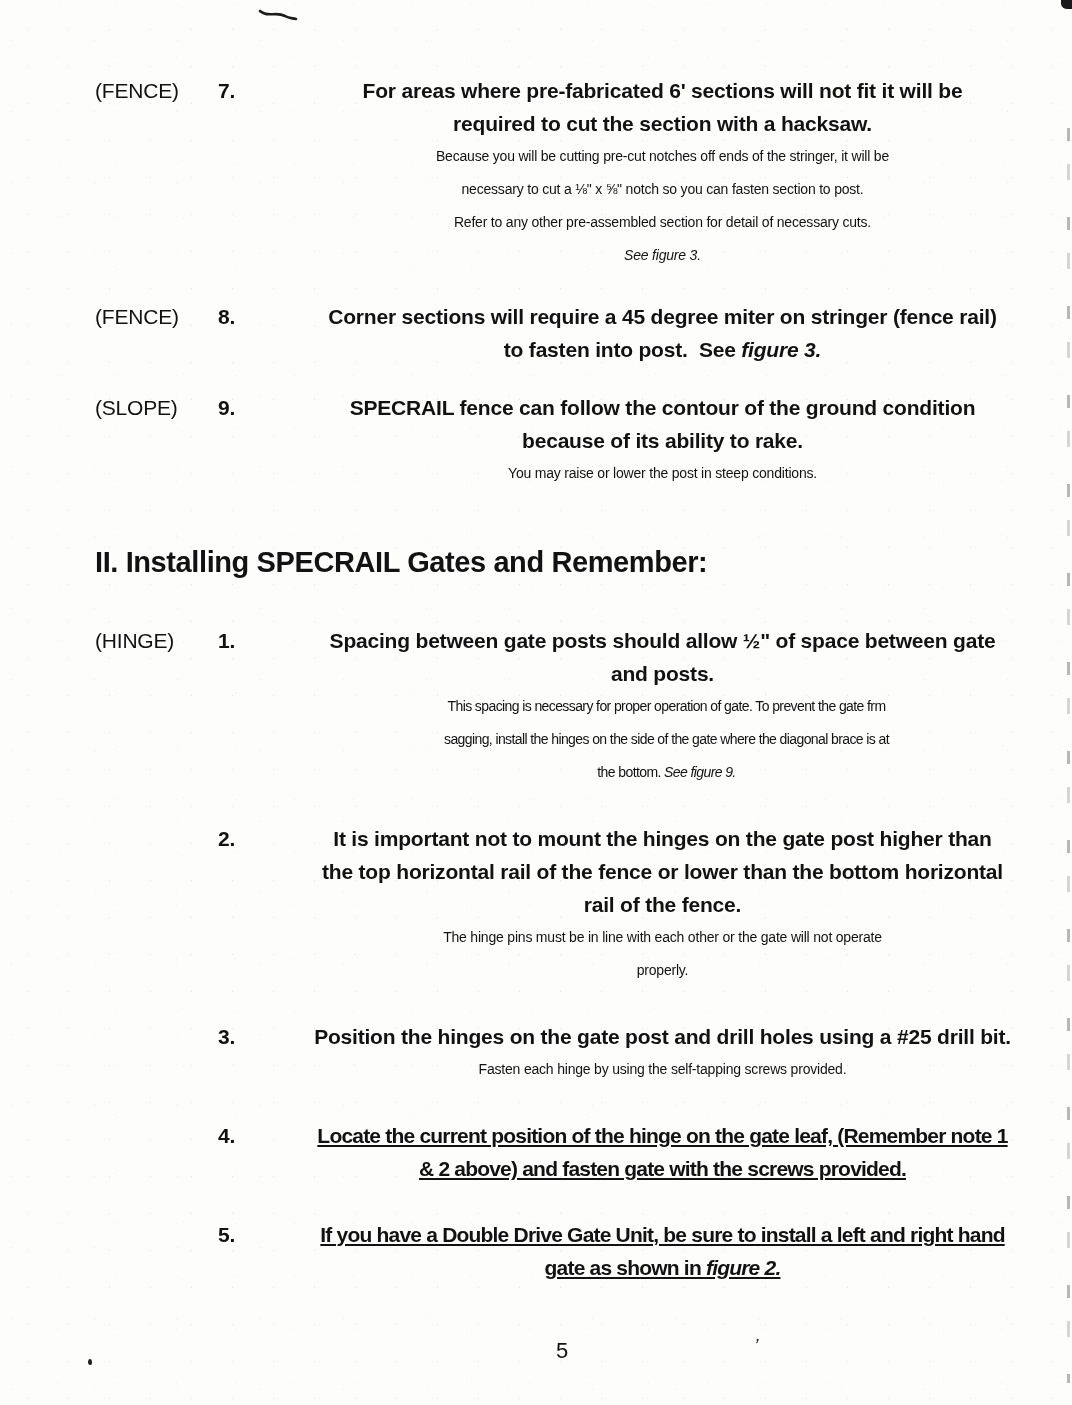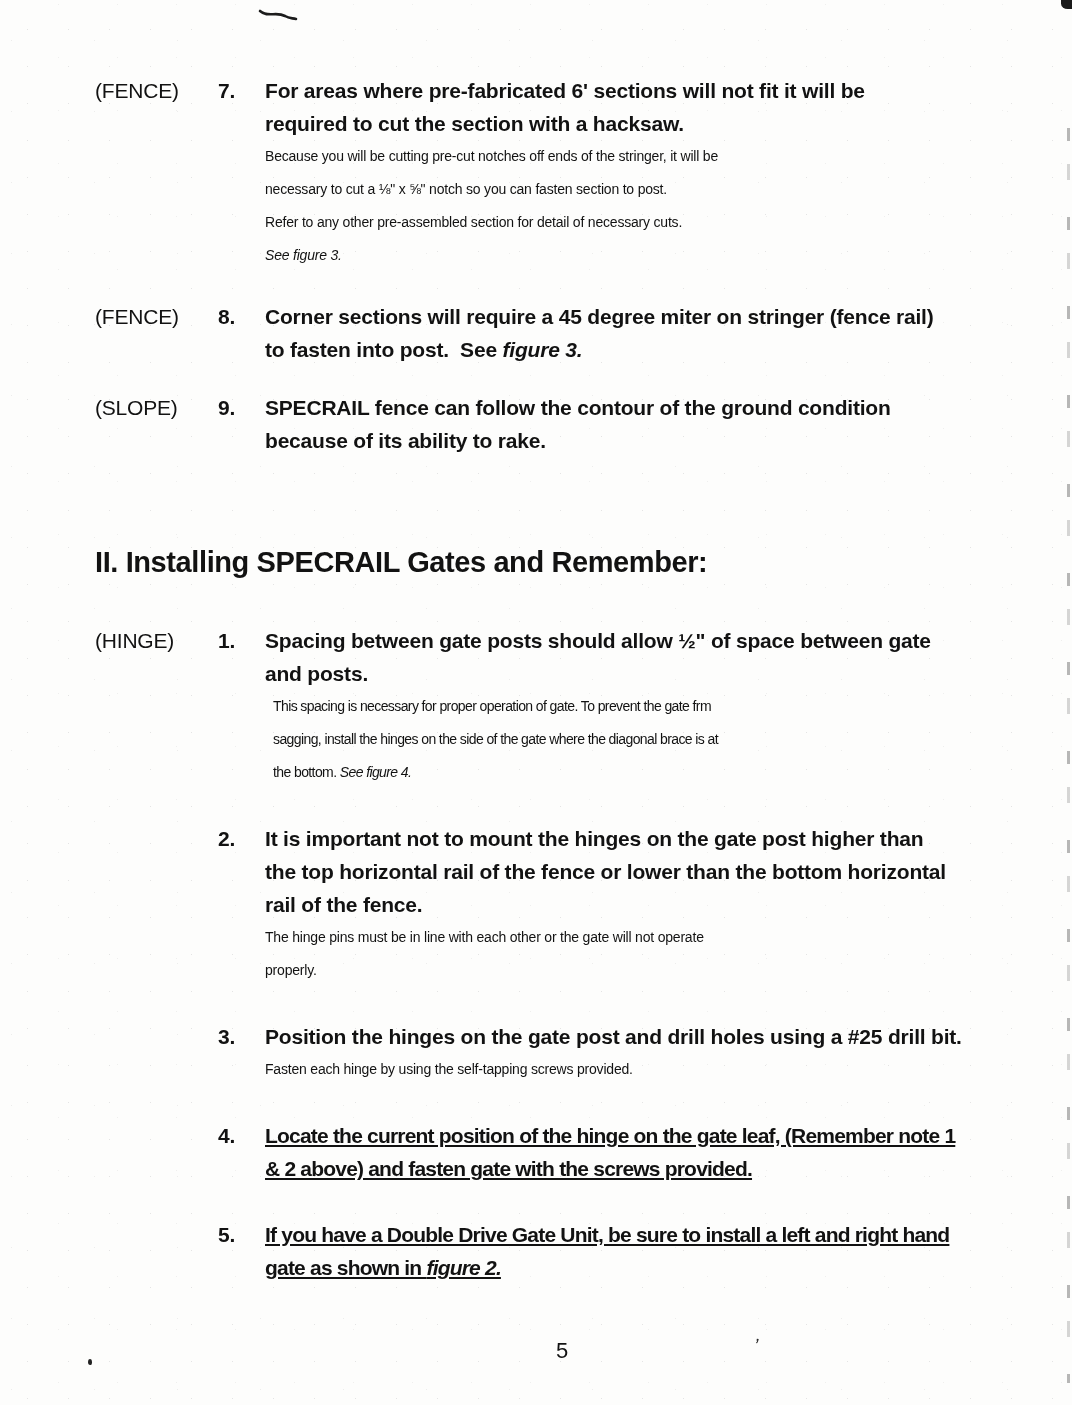--- a/index.html
+++ b/index.html
@@ -21,21 +21,21 @@
     background-image:
       radial-gradient(rgba(120,120,120,0.18) 0.7px, transparent 0.9px),
       radial-gradient(rgba(150,150,150,0.14) 0.6px, transparent 0.8px),
       radial-gradient(rgba(100,100,100,0.10) 0.8px, transparent 1px);
     background-size: 41px 37px, 59px 53px, 83px 71px;
     background-position: 7px 11px, 29px 31px, 53px 5px;
   }
   .item { position: absolute; left: 0; width: 1072px; }
   .lbl  { position: absolute; left: 95px;  top: 0; font-weight: 400; }
   .num  { position: absolute; left: 218px; top: 0; font-weight: 700; }
-  .content { margin-left: 265px; width: 795px; }
+  .content { margin-left: 265px; width: 795px; text-align: center; }
   .lines { white-space: pre-wrap; }
   .b { font-weight: 700; }
   .r { font-weight: 400; font-size: 14px; }
   .i { font-style: italic; }
   .tight   { letter-spacing: -0.8px; text-decoration: underline; }
   .narrow  { letter-spacing: -0.6px; margin-left: 8px; }
   #section-heading {
     position: absolute; left: 95px; top: 544px;
     font-size: 29px; font-weight: 700; letter-spacing: -0.4px;
     line-height: 36px;
@@ -107,34 +107,35 @@
       <div class="lines b"><span>to fasten into post.  See </span><span class="i">figure 3.</span></div>
     </div>
   </div>
 
   <div class="item" style="top:391px;">
     <span class="lbl">(SLOPE)</span>
     <span class="num">9.</span>
     <div class="content">
       <div class="lines b">SPECRAIL fence can follow the contour of the ground condition
 because of its ability to rake.</div>
+      <div class="lines r">You may raise or lower the post in steep conditions.</div>
     </div>
   </div>
 
   <div id="section-heading">II. Installing SPECRAIL Gates and Remember:</div>
 
   <div class="item" style="top:624px;">
     <span class="lbl">(HINGE)</span>
     <span class="num">1.</span>
     <div class="content">
       <div class="lines b">Spacing between gate posts should allow ½" of space between gate
 and posts.</div>
       <div class="lines r narrow">This spacing is necessary for proper operation of gate. To prevent the gate frm
 sagging, install the hinges on the side of the gate where the diagonal brace is at</div>
-      <div class="lines r narrow"><span>the bottom. </span><span class="i">See figure 4.</span></div>
+      <div class="lines r narrow"><span>the bottom. </span><span class="i">See figure 9.</span></div>
     </div>
   </div>
 
   <div class="item" style="top:822px;">
     <span class="num">2.</span>
     <div class="content">
       <div class="lines b">It is important not to mount the hinges on the gate post higher than
 the top horizontal rail of the fence or lower than the bottom horizontal
 rail of the fence.</div>
       <div class="lines r">The hinge pins must be in line with each other or the gate will not operate

